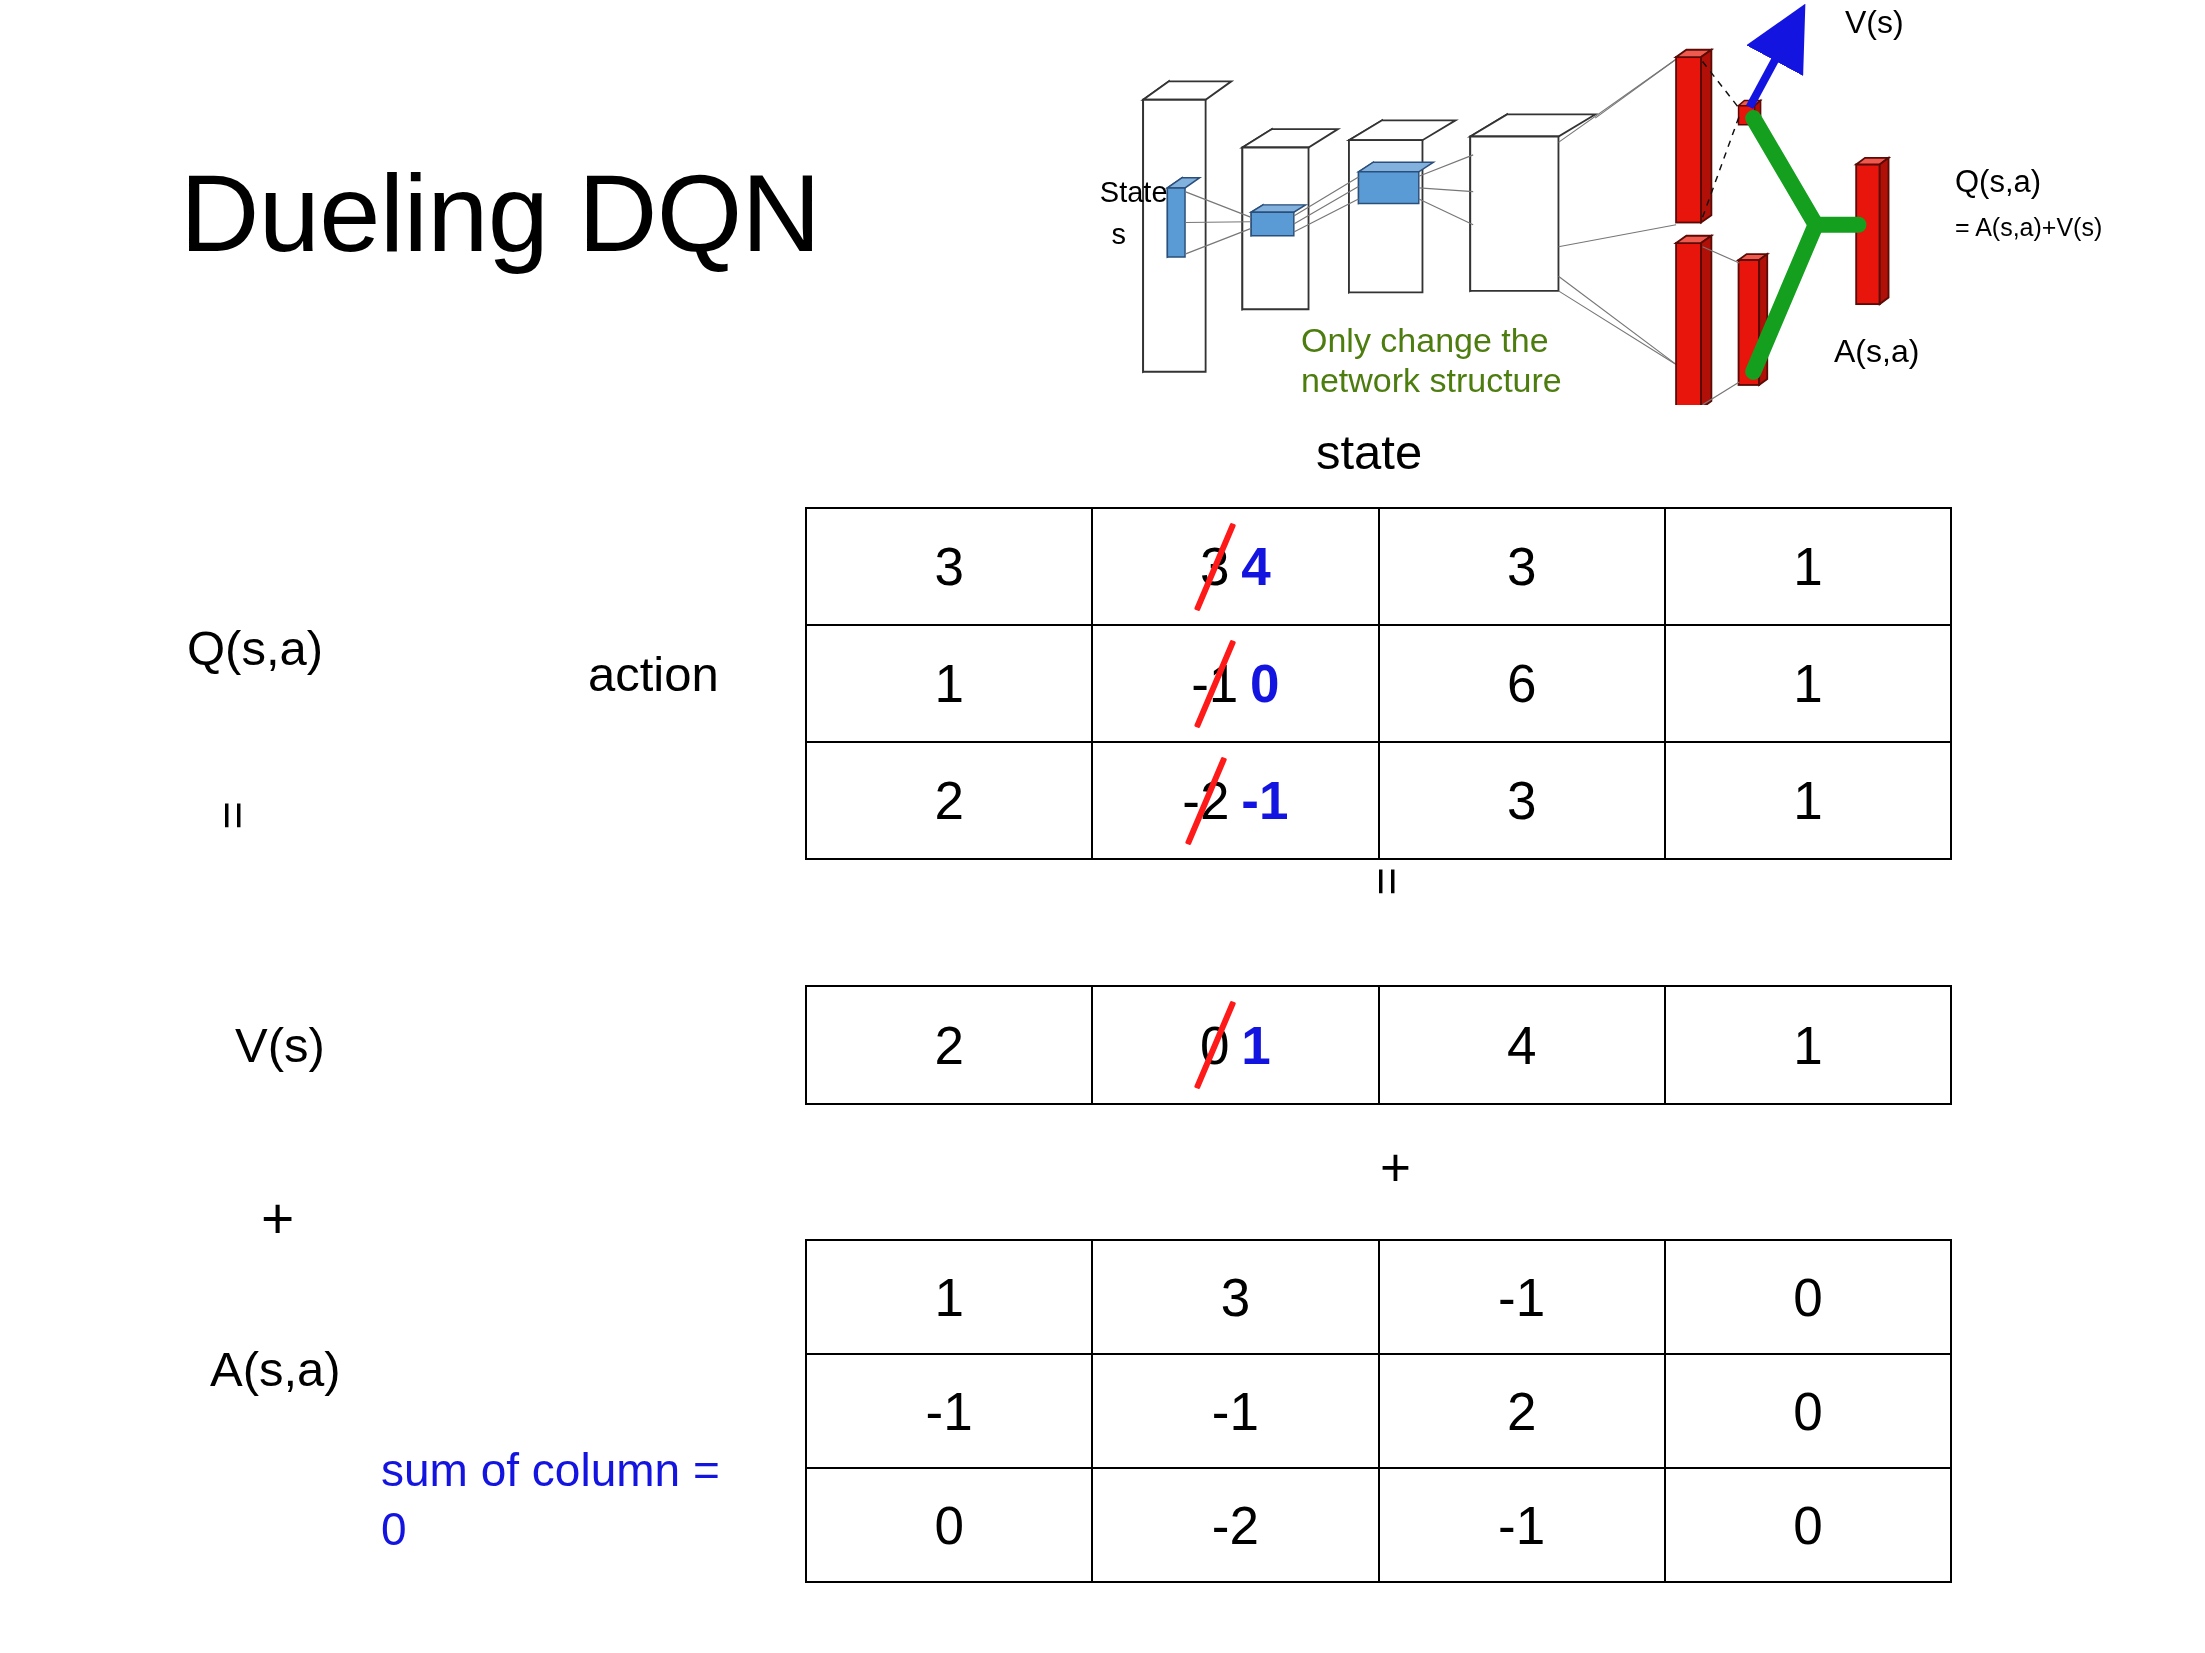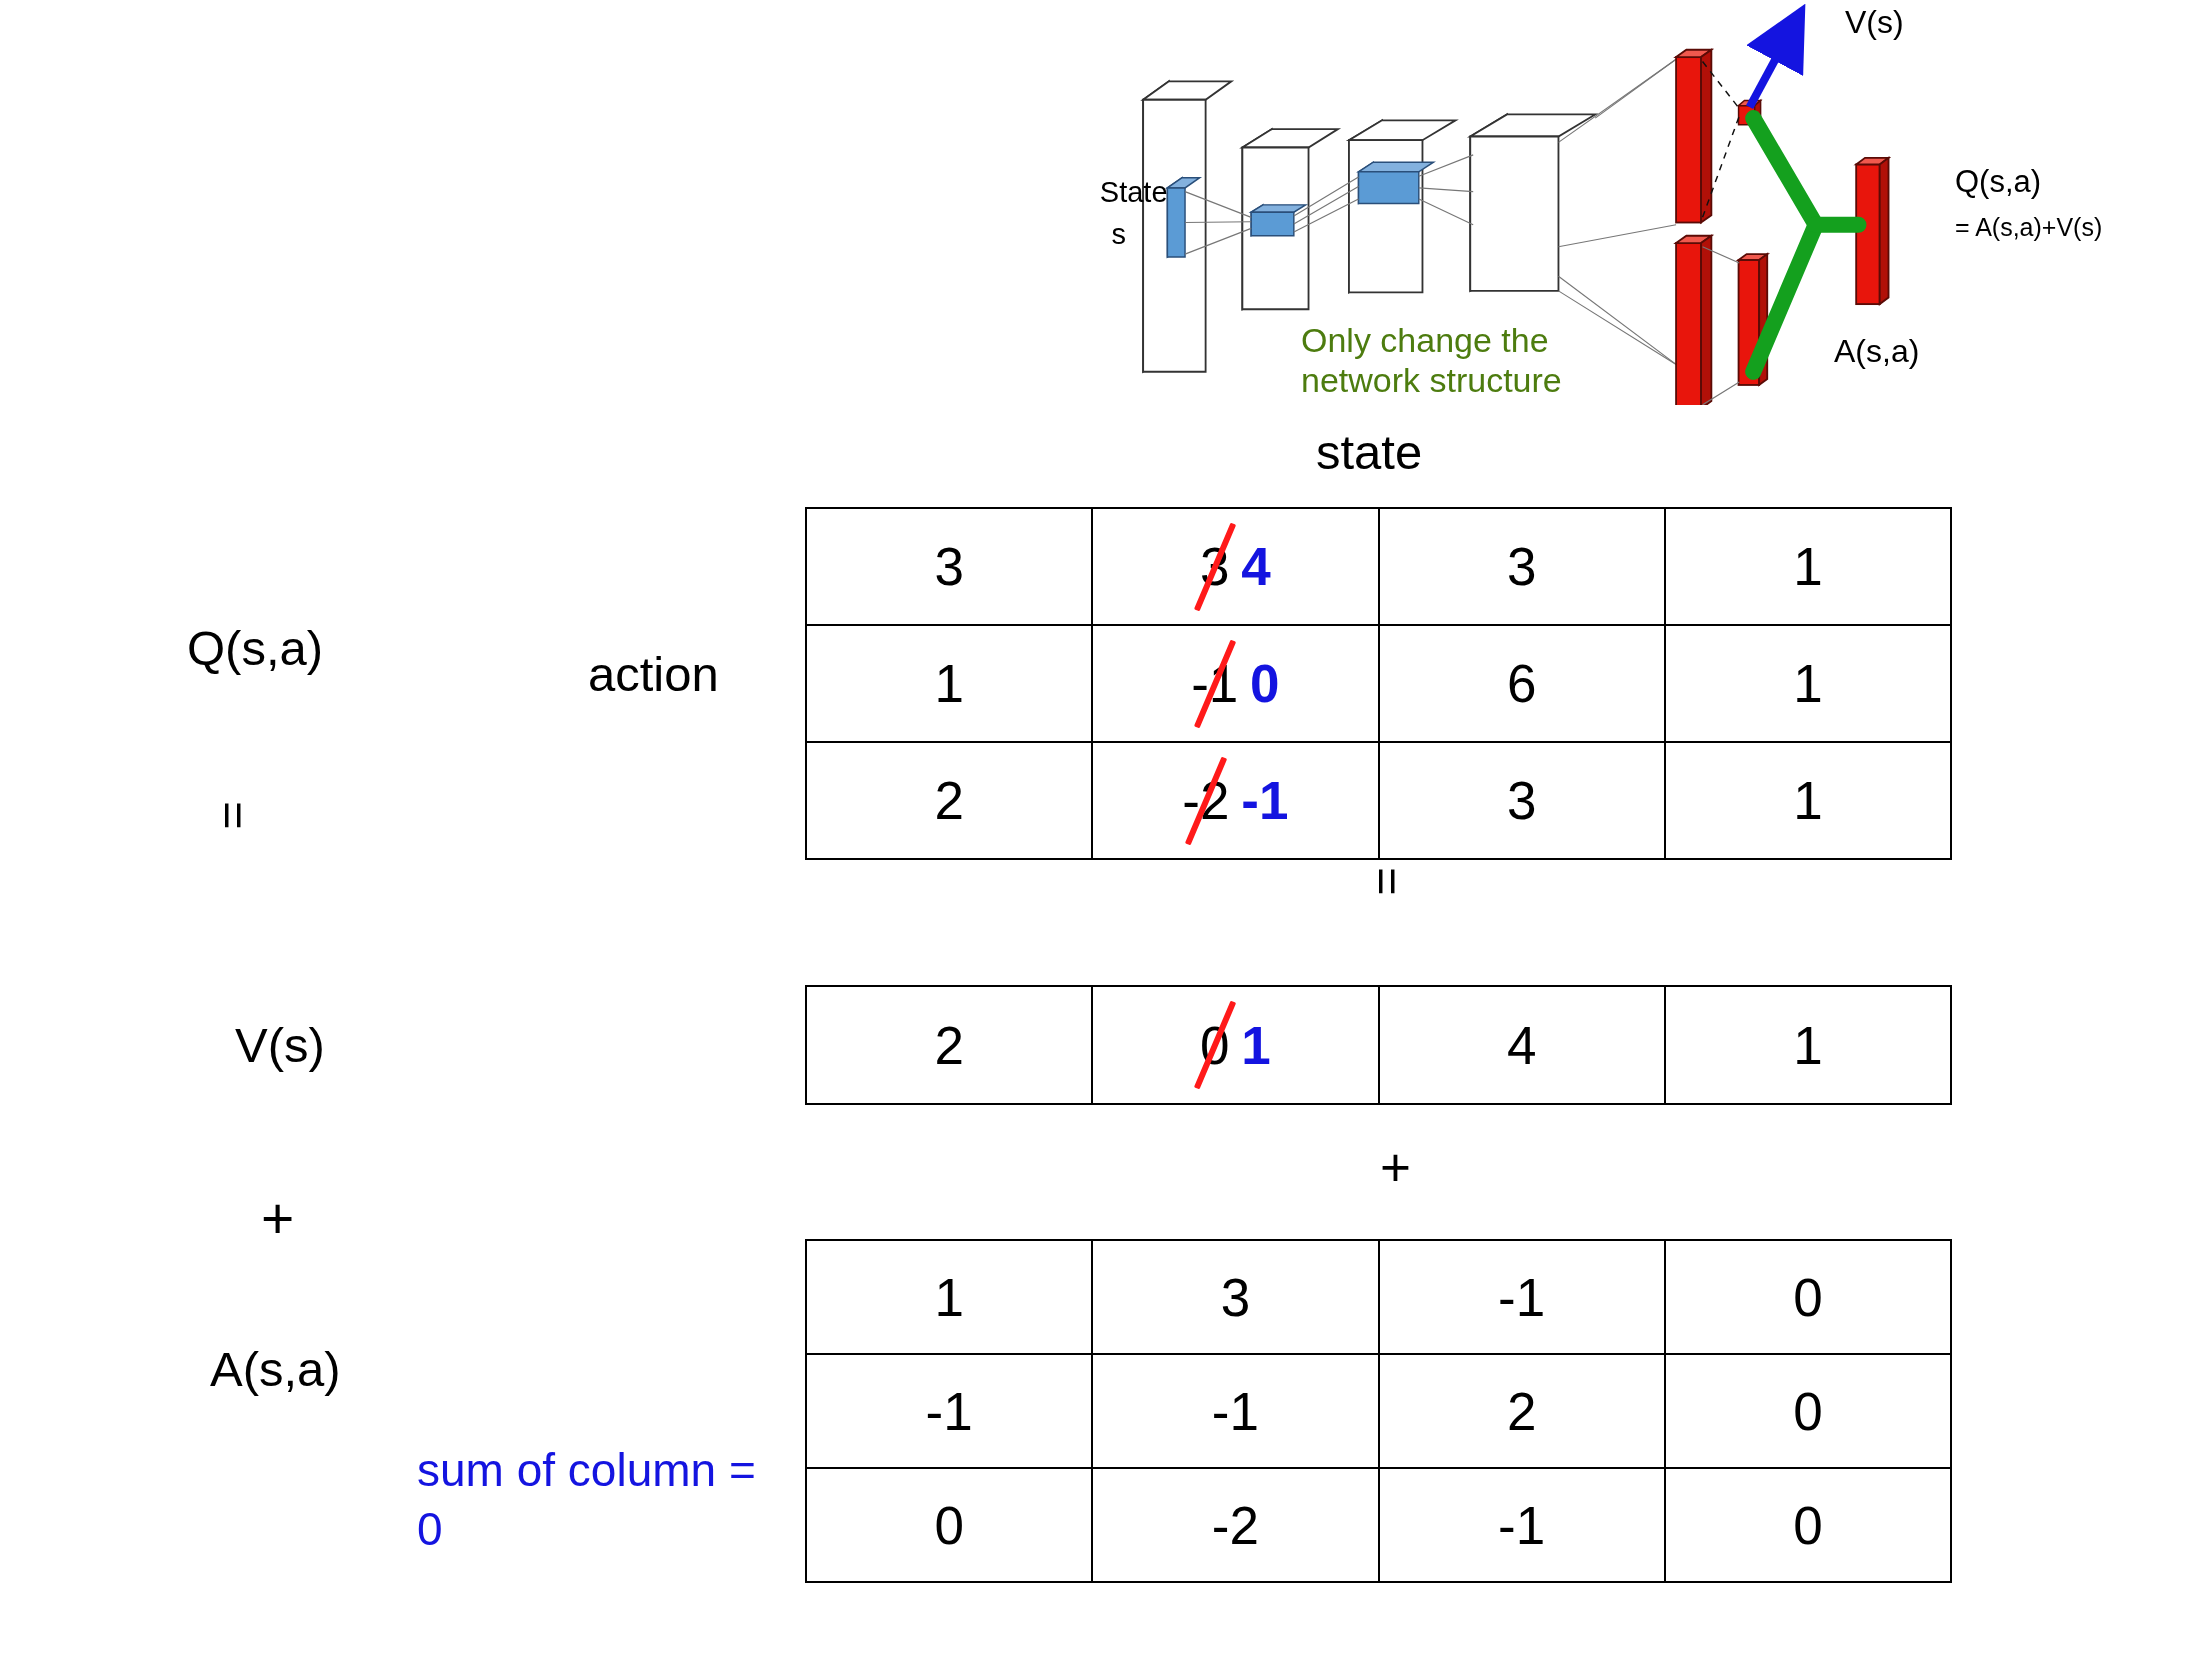--- a/index.html
+++ b/index.html
@@ -75,21 +75,21 @@
                        transform: rotate(90deg); transform-origin: left top; }
   #eq-2              { left: 1415px; top: 867px; font-size: 49px;
                        transform: rotate(90deg); transform-origin: left top; }
   #label-v           { left: 235px;  top: 1018px; font-size: 49px; }
   #label-avg         { left: 381px;  top: 1040px; font-size: 46px;
                        white-space: normal; width: 331px; line-height: 1.28; }
   #plus-1            { left: 261px;  top: 1187px; font-size: 57px; }
   #plus-2            { left: 1380px; top: 1138px; font-size: 53px; }
   #label-a           { left: 210px;  top: 1342px; font-size: 49px; }
   #label-sum         { left: 381px;  top: 1441px; font-size: 46px;
-                       white-space: normal; width: 345px; line-height: 1.28; margin-left: 36px; }
+                       white-space: normal; width: 345px; line-height: 1.28; }
 
   
   .grid-table {
     position: absolute;
     border-collapse: collapse;
     table-layout: fixed;
   }
   .grid-table td {
     border: 2.2px solid #000;
     text-align: center;
@@ -135,20 +135,21 @@
   .new-val {
     font-weight: bold;
     color: #1414E0;
   }
 </style>
 </head>
 <body>
 
 <div id="slide">
 
+  <div id="slide-title">Dueling DQN</div>
 
   <div id="net-diagram">
     <svg viewBox="0 0 1510 545" xmlns="http://www.w3.org/2000/svg">
       <defs>
         <marker id="arrowblue" markerWidth="8" markerHeight="8" refX="4" refY="4" orient="auto">
           <path d="M0,0 L8,4 L0,8 z" fill="#1414E0"></path>
         </marker>
       </defs>
 
       <g stroke="#333" stroke-width="2.5" fill="#ffffff">

